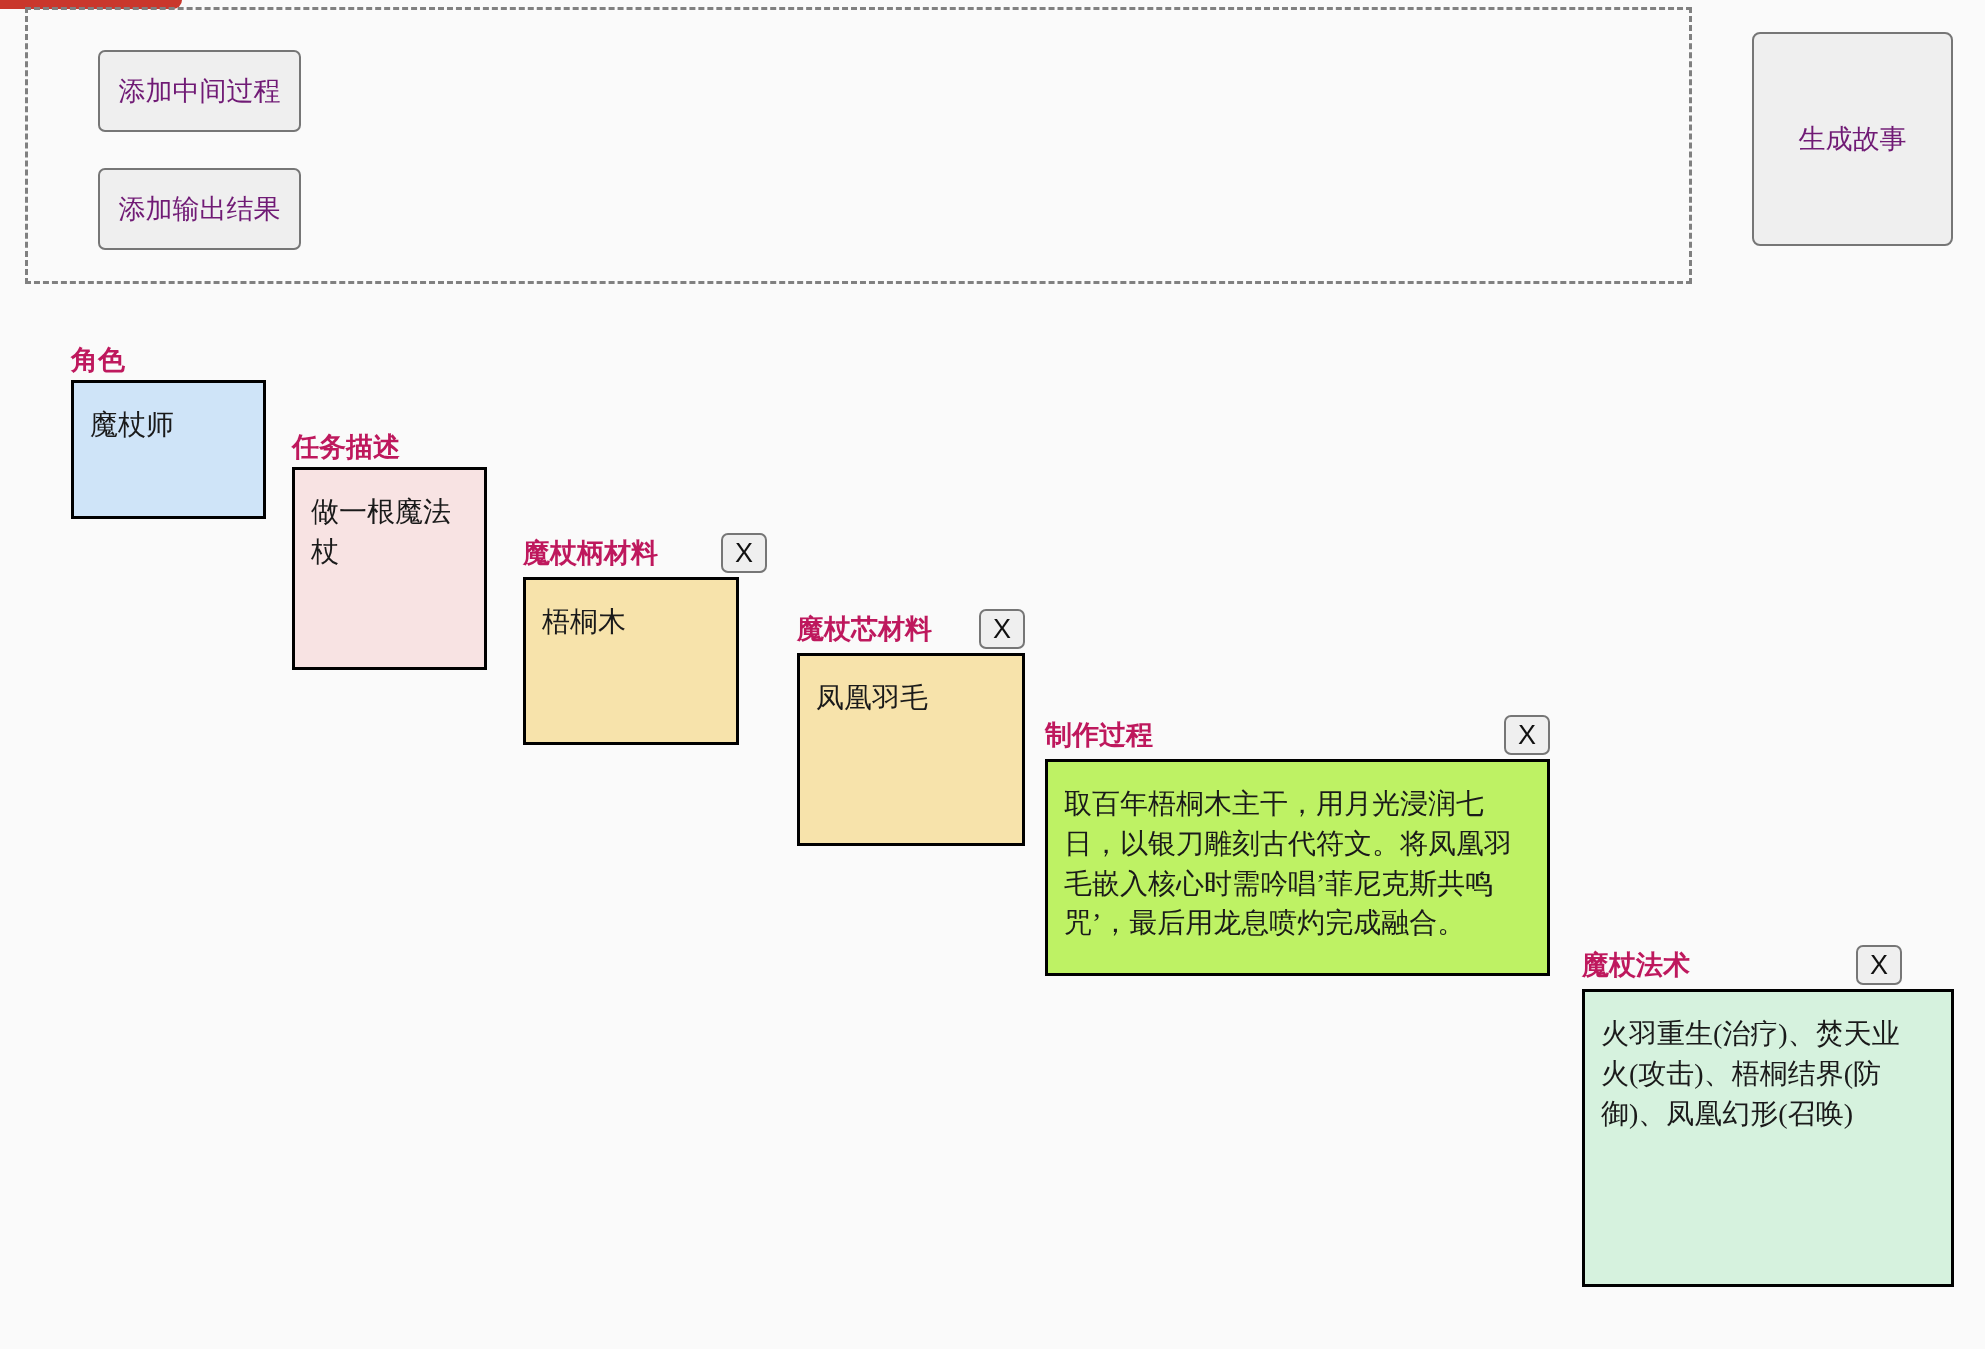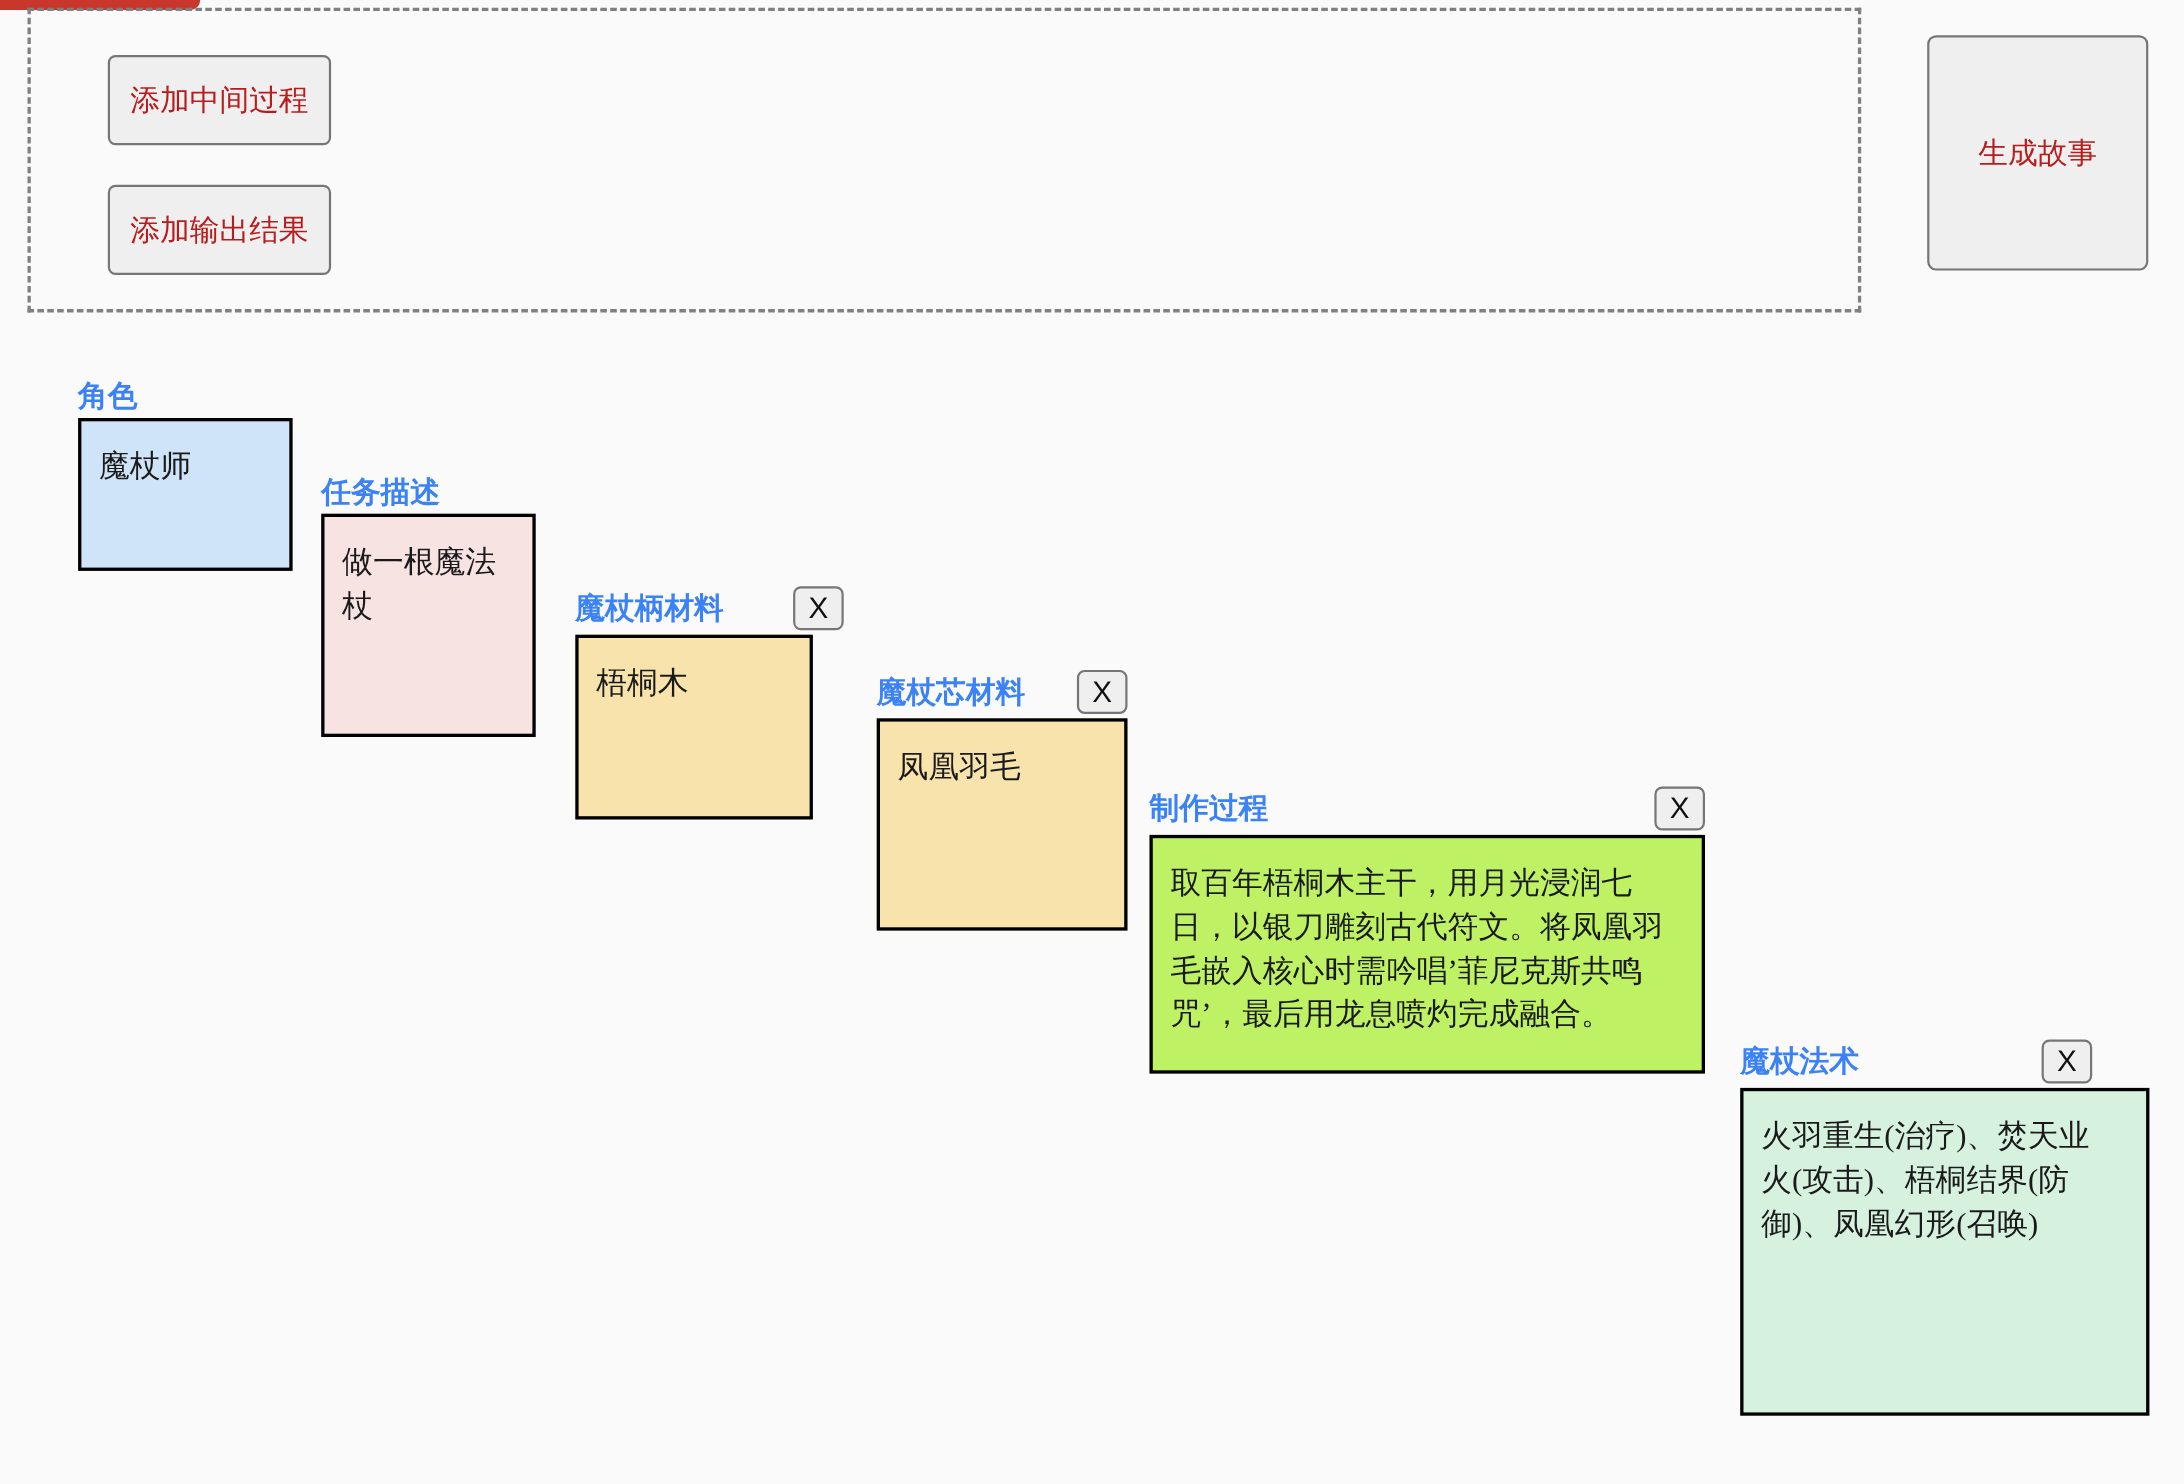--- a/index.html
+++ b/index.html
@@ -36,21 +36,21 @@
     border: 3px dashed #808080;
     box-sizing: border-box;
   }
 
   .action-button {
     position: absolute;
     background: #efefef;
     border: 2px solid #767676;
     border-radius: 7px;
     font-size: 27px;
-    color: #b91c1c;
+    color: #701a75;
     display: flex;
     align-items: center;
     justify-content: center;
     font-family: "Liberation Sans", "DejaVu Sans", sans-serif;
     cursor: pointer;
     padding: 0;
     line-height: 1;
   }
 
   #add-intermediate-button {
@@ -85,21 +85,21 @@
     left: 0;
     top: 0;
     display: flex;
     align-items: center;
     height: 40px;
   }
 
   .slot-label {
     font-size: 27px;
     font-weight: bold;
-    color: #3b82f6;
+    color: #be185d;
     white-space: nowrap;
     line-height: 1;
   }
 
   .slot-remove {
     margin-left: 22px;
     width: 46px;
     height: 40px;
     background: #efefef;
     border: 2px solid #767676;

